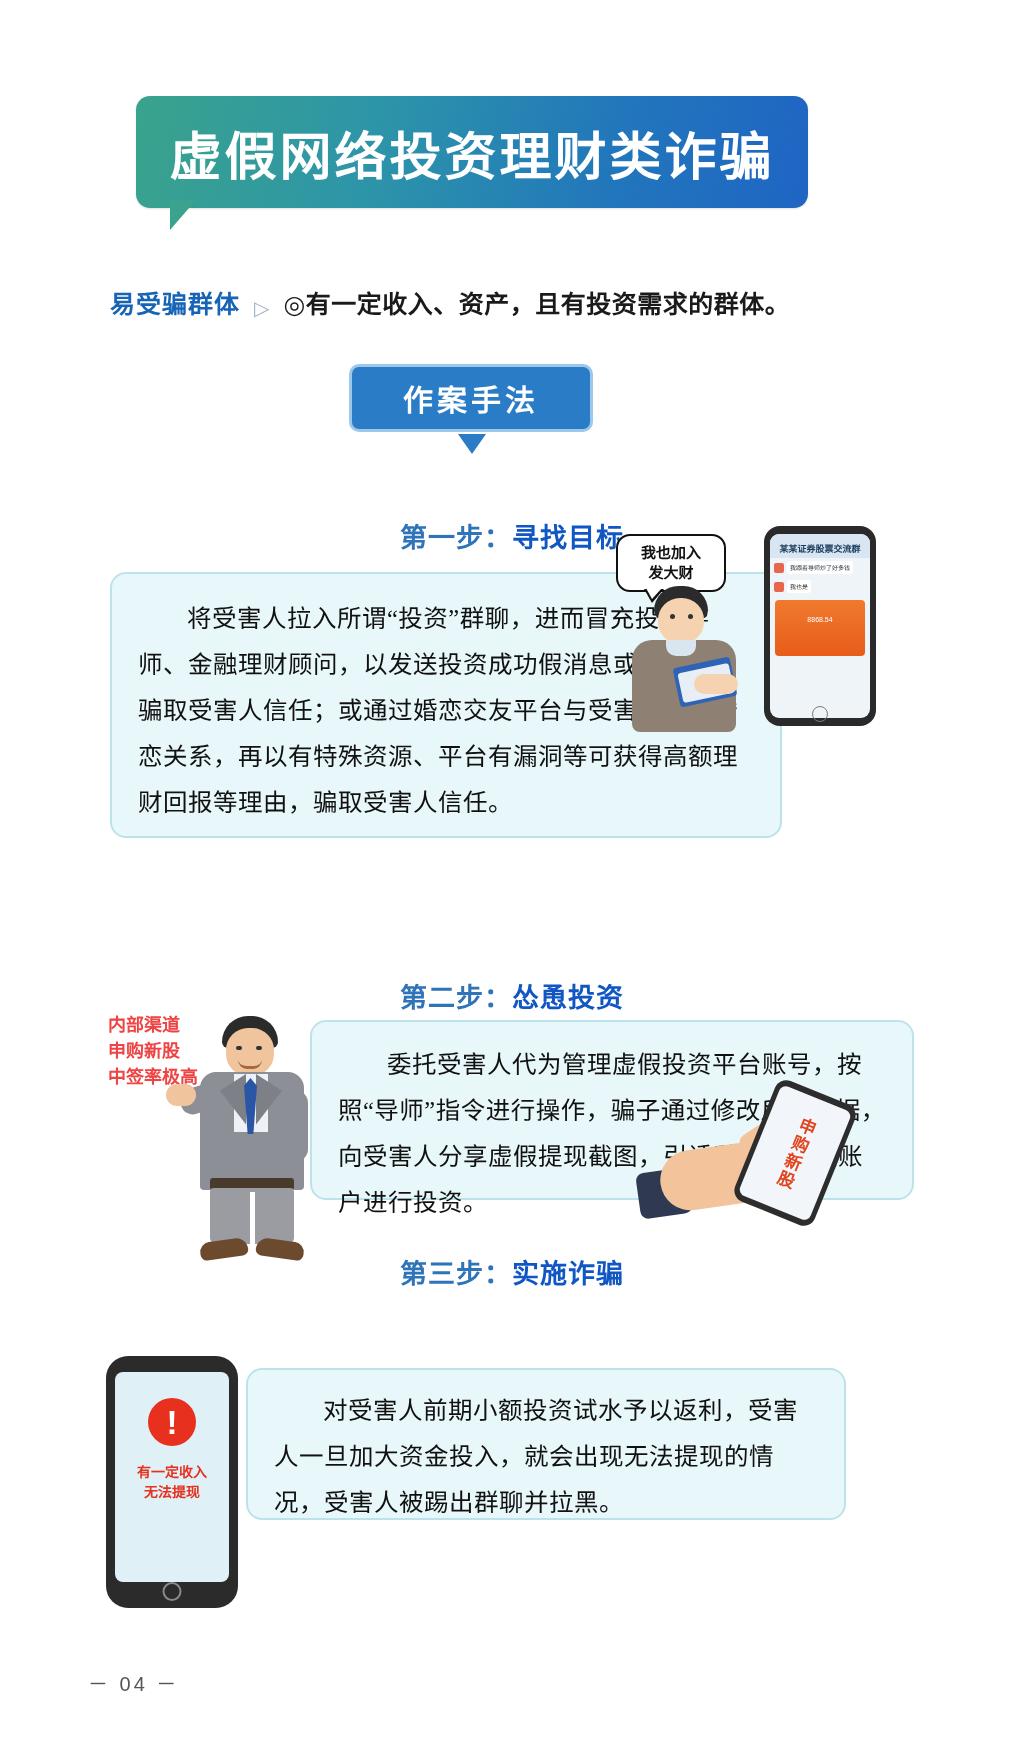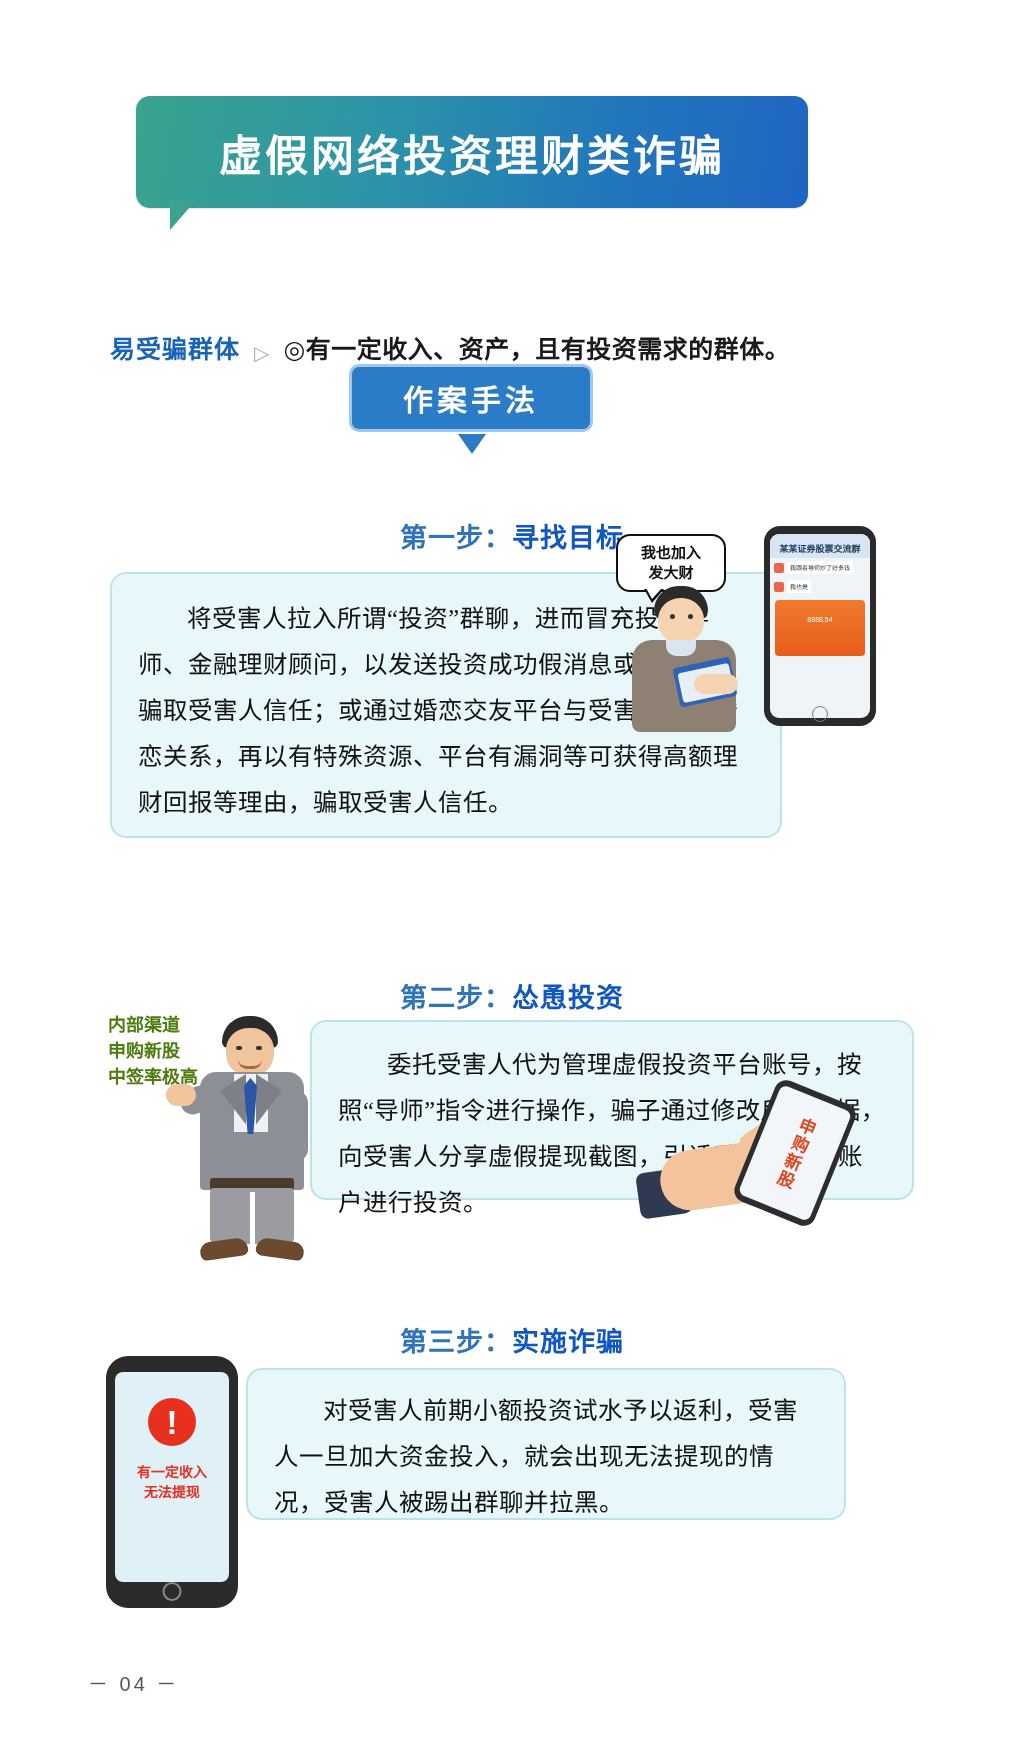--- a/index.html
+++ b/index.html
@@ -28,21 +28,21 @@
     height: 112px;
     border-radius: 14px;
     background: linear-gradient(100deg, #3aa38c 0%, #2d95a8 35%, #2277bb 70%, #1f65c4 100%);
     display: flex;
     align-items: center;
     justify-content: center;
     box-shadow: 0 1px 2px rgba(0,0,0,0.12);
   }
   .title-text {
     color: #ffffff;
-    font-size: 43px;
+    font-size: 52px;
     font-weight: bold;
     letter-spacing: 3px;
     font-family: "Liberation Serif", "DejaVu Serif", serif;
   }
   .title-tail {
     position: absolute;
     left: 34px;
     top: 104px;
     width: 0; height: 0;
     border-left: 26px solid #3ba28d;
@@ -68,21 +68,20 @@
   .victim-arrow {
     color: #9fb4c9;
     font-size: 20px;
     margin: 0 4px;
   }
   .victim-text {
     color: #1a1a1a;
     font-size: 25px;
     font-weight: bold;
     letter-spacing: 0.5px;
-    margin-top: 45px;
   }
 
   
   .method-wrap {
     position: absolute;
     left: 349px;
     top: 364px;
     width: 244px;
     height: 90px;
   }
@@ -119,21 +118,21 @@
     text-align: center;
     font-size: 27px;
     font-weight: bold;
     letter-spacing: 1px;
   }
   .step-head .s-num { color: #2f73b8; }
   .step-head .s-name { color: #1157c4; text-align: right; }
 
   #step1-head { top: 516px; }
   #step2-head { top: 976px; }
-  #step3-head { top: 1320px; }
+  #step3-head { top: 1252px; }
 
   
   .para-box {
     position: absolute;
     background: #e8f7f9;
     border: 2px solid #bde3ea;
     border-radius: 16px;
     color: #111111;
     font-size: 24.5px;
     line-height: 46px;
@@ -246,21 +245,21 @@
     position: absolute; left: 50%; bottom: 4px;
     transform: translateX(-50%);
     width: 16px; height: 16px;
     border: 1.5px solid #7d7d7d; border-radius: 9px;
   }
 
   
   .ill2 { position: absolute; left: 108px; top: 1012px; width: 220px; height: 250px; }
   .bubble2 {
     position: absolute; left: 0px; top: 0px;
-    font-size: 18px; font-weight: bold; color: #4d7c0f;
+    font-size: 18px; font-weight: bold; color: #ef4444;
     line-height: 26px; font-family: "Liberation Sans", sans-serif;
   }
   .man { position: absolute; left: 68px; top: 4px; width: 150px; height: 244px; }
   .m-hair { position: absolute; left: 46px; top: 0; width: 56px; height: 32px; background: #2b2b2b; border-radius: 26px 26px 6px 6px; }
   .m-face { position: absolute; left: 50px; top: 12px; width: 48px; height: 48px; background: #f0c49c; border-radius: 22px; }
   .m-eye { position: absolute; width: 6px; height: 4px; background: #333; border-radius: 2px; top: 30px; }
   .m-smile { position: absolute; left: 62px; top: 44px; width: 24px; height: 9px; border-bottom: 3px solid #a8683f; border-radius: 0 0 14px 14px; }
   .m-suit { position: absolute; left: 24px; top: 56px; width: 104px; height: 118px; background: #8d8f96; border-radius: 16px 16px 4px 4px; }
   .m-shirt { position: absolute; left: 58px; top: 58px; width: 34px; height: 58px; background: #eef1f5; }
   .m-tie { position: absolute; left: 68px; top: 62px; width: 13px; height: 56px; background: #2b56a5; clip-path: polygon(50% 0,100% 14%,72% 100%,28% 100%,0 14%); }

